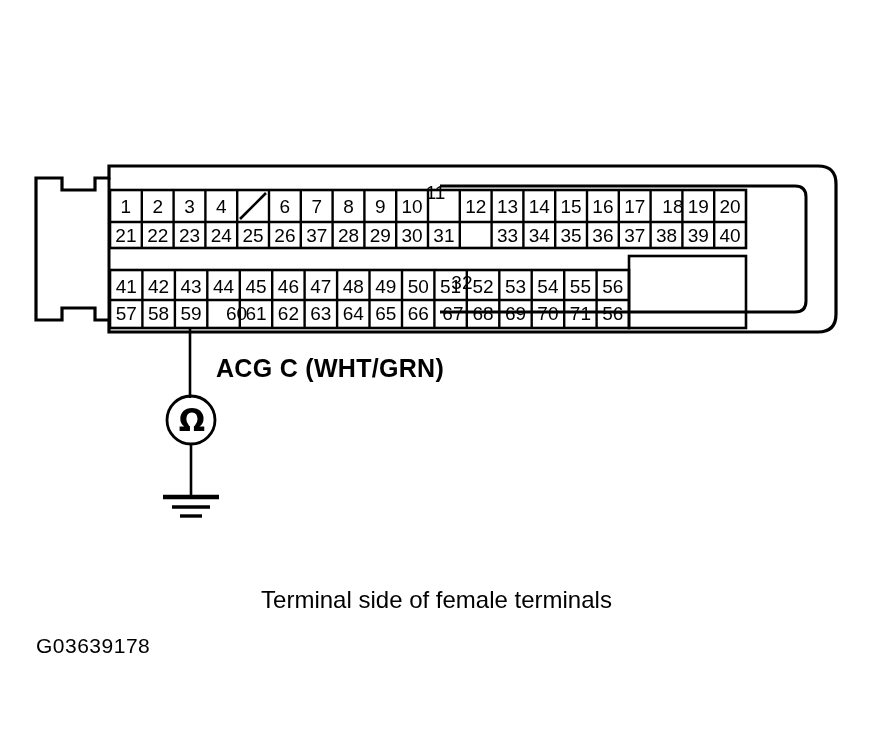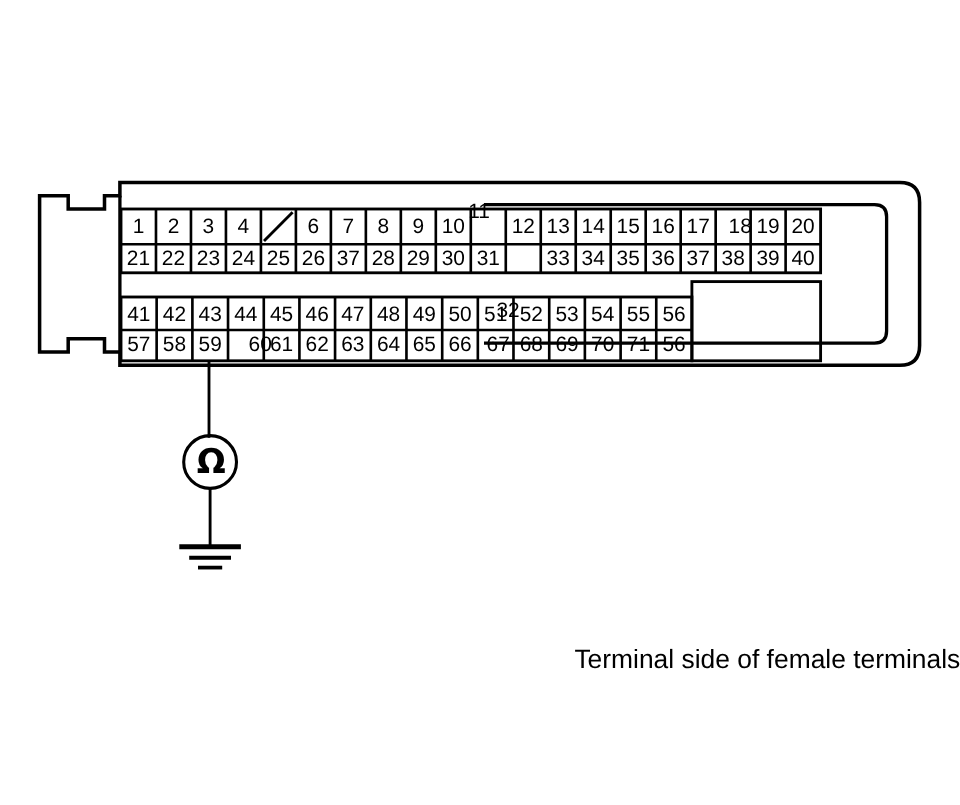--- a/index.html
+++ b/index.html
@@ -34,21 +34,21 @@
     display:flex;align-items:center;justify-content:center;
   }
 
   
   .acg{
     position:absolute;left:216px;top:354px;
     font-size:25px;font-weight:bold;letter-spacing:.3px;
   }
   .caption{
     position:absolute;left:0;top:586px;width:873px;
-    text-align:right;font-size:24px;font-weight:400;
+    text-align:center;font-size:24px;font-weight:400;
   }
   .figid{
     position:absolute;left:36px;top:634px;
     font-size:21px;font-weight:400;letter-spacing:.5px;
   }
   .ohm{
     position:absolute;left:168px;top:396px;width:48px;height:48px;
     display:flex;align-items:center;justify-content:center;
     font-size:31px;font-weight:bold;font-family:"DejaVu Sans",sans-serif;
   }
@@ -219,15 +219,17 @@
   <div class="cellnum cell-r2" style="left:434.4px;top:300px;width:37px;">67</div>
   <div class="cellnum cell-r2" style="left:466.8px;top:300px;width:32.4px;">68</div>
   <div class="cellnum cell-r2" style="left:499.3px;top:300px;width:32.4px;">69</div>
   <div class="cellnum cell-r2" style="left:531.7px;top:300px;width:32.4px;">70</div>
   <div class="cellnum cell-r2" style="left:564.2px;top:300px;width:32.4px;">71</div>
   <div class="cellnum cell-r2" style="left:596.6px;top:300px;width:32.4px;">56</div>
 
 
   <div class="ohm">Ω</div>
 
+  <div class="acg">ACG C (WHT/GRN)</div>
   <div class="caption">Terminal side of female terminals</div>
+  <div class="figid">G03639178</div>
 
 </div>
 
 </body></html>

